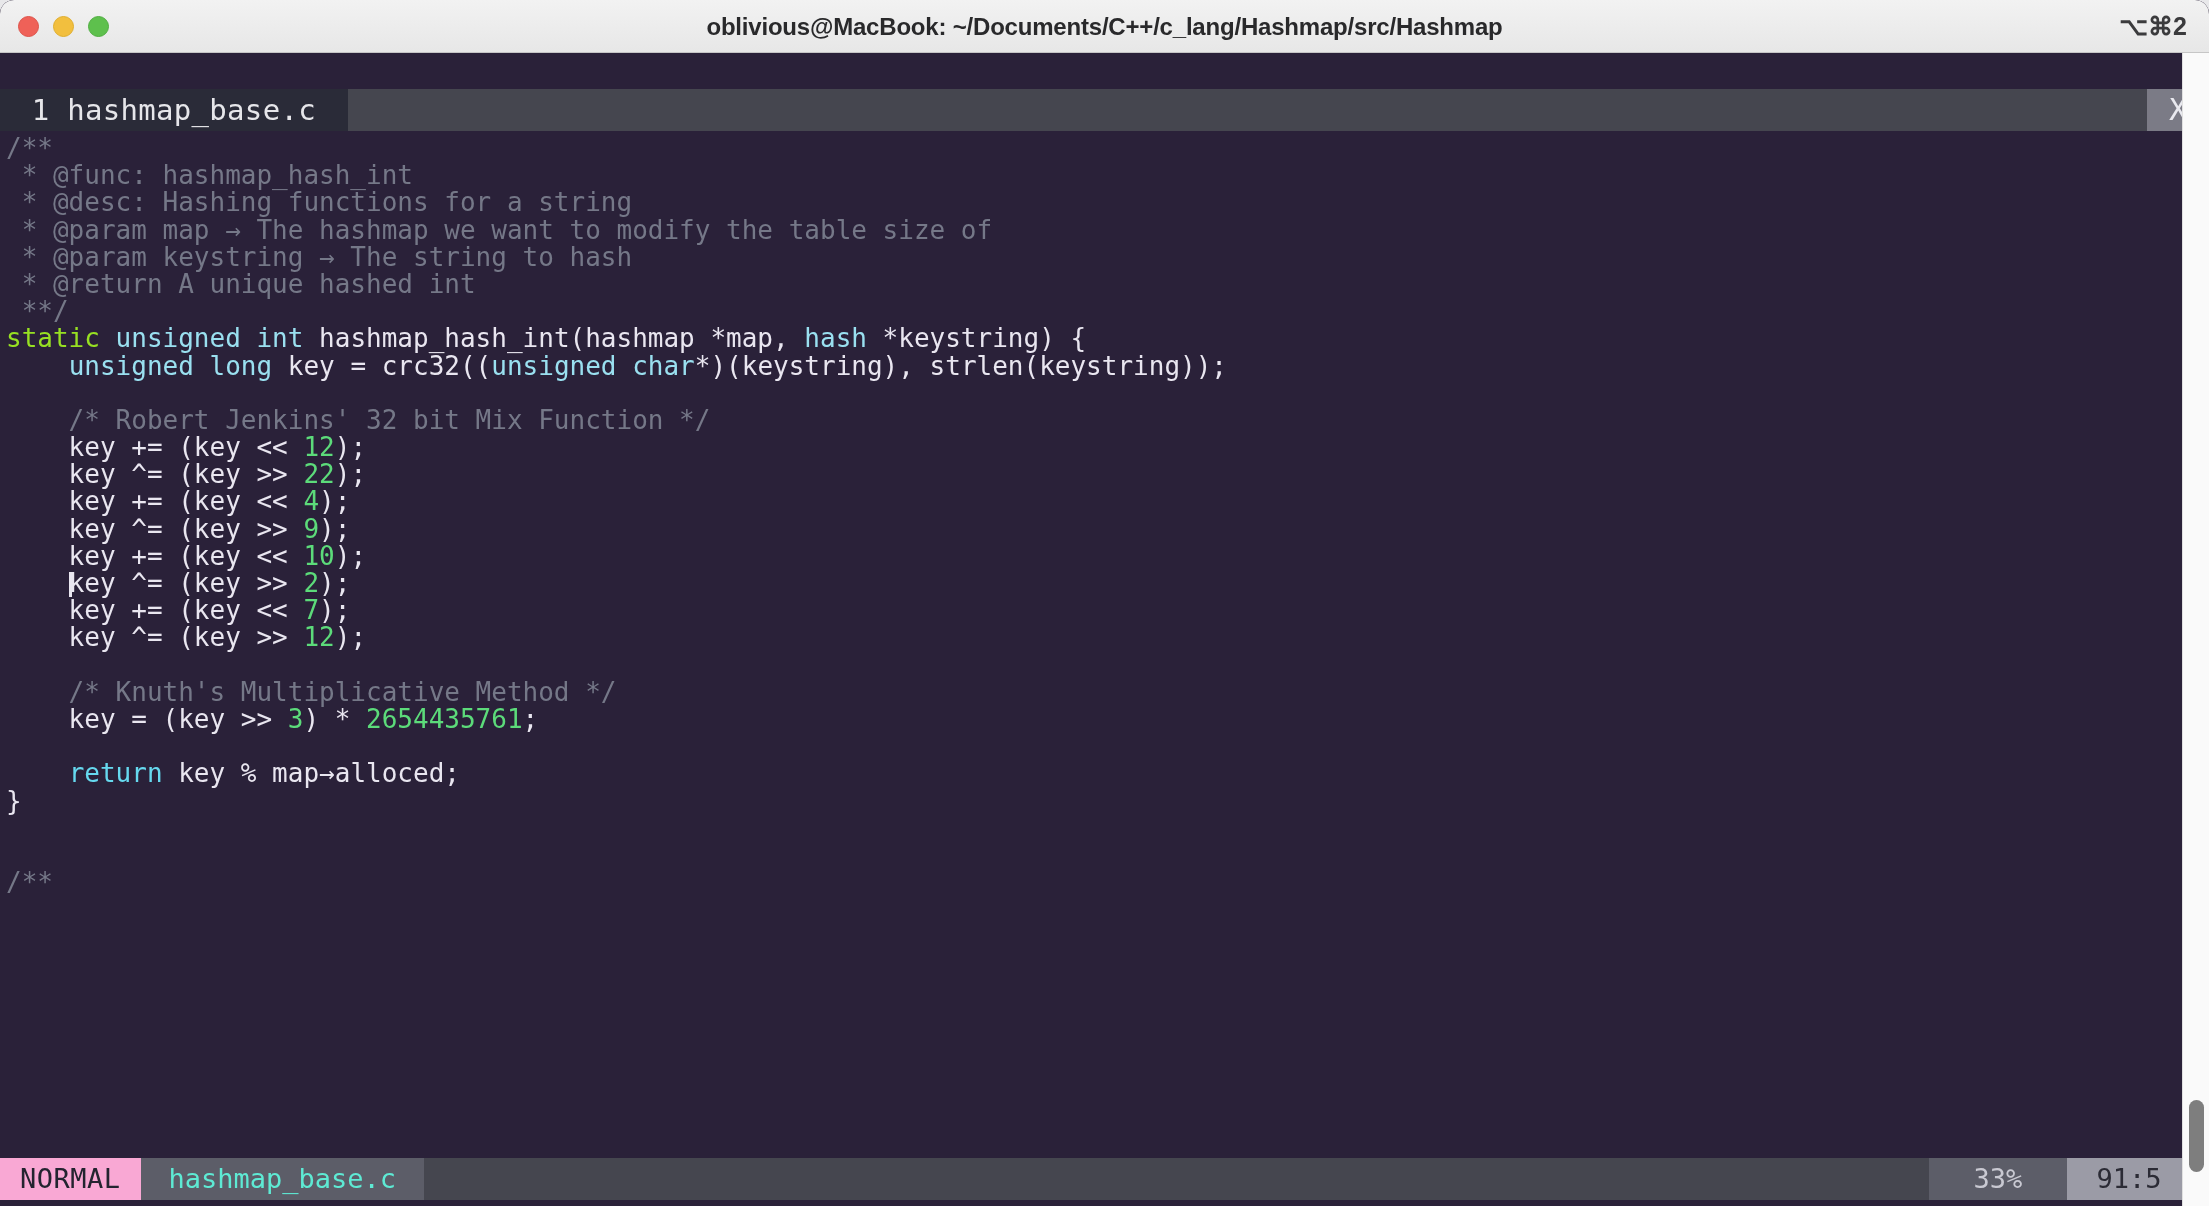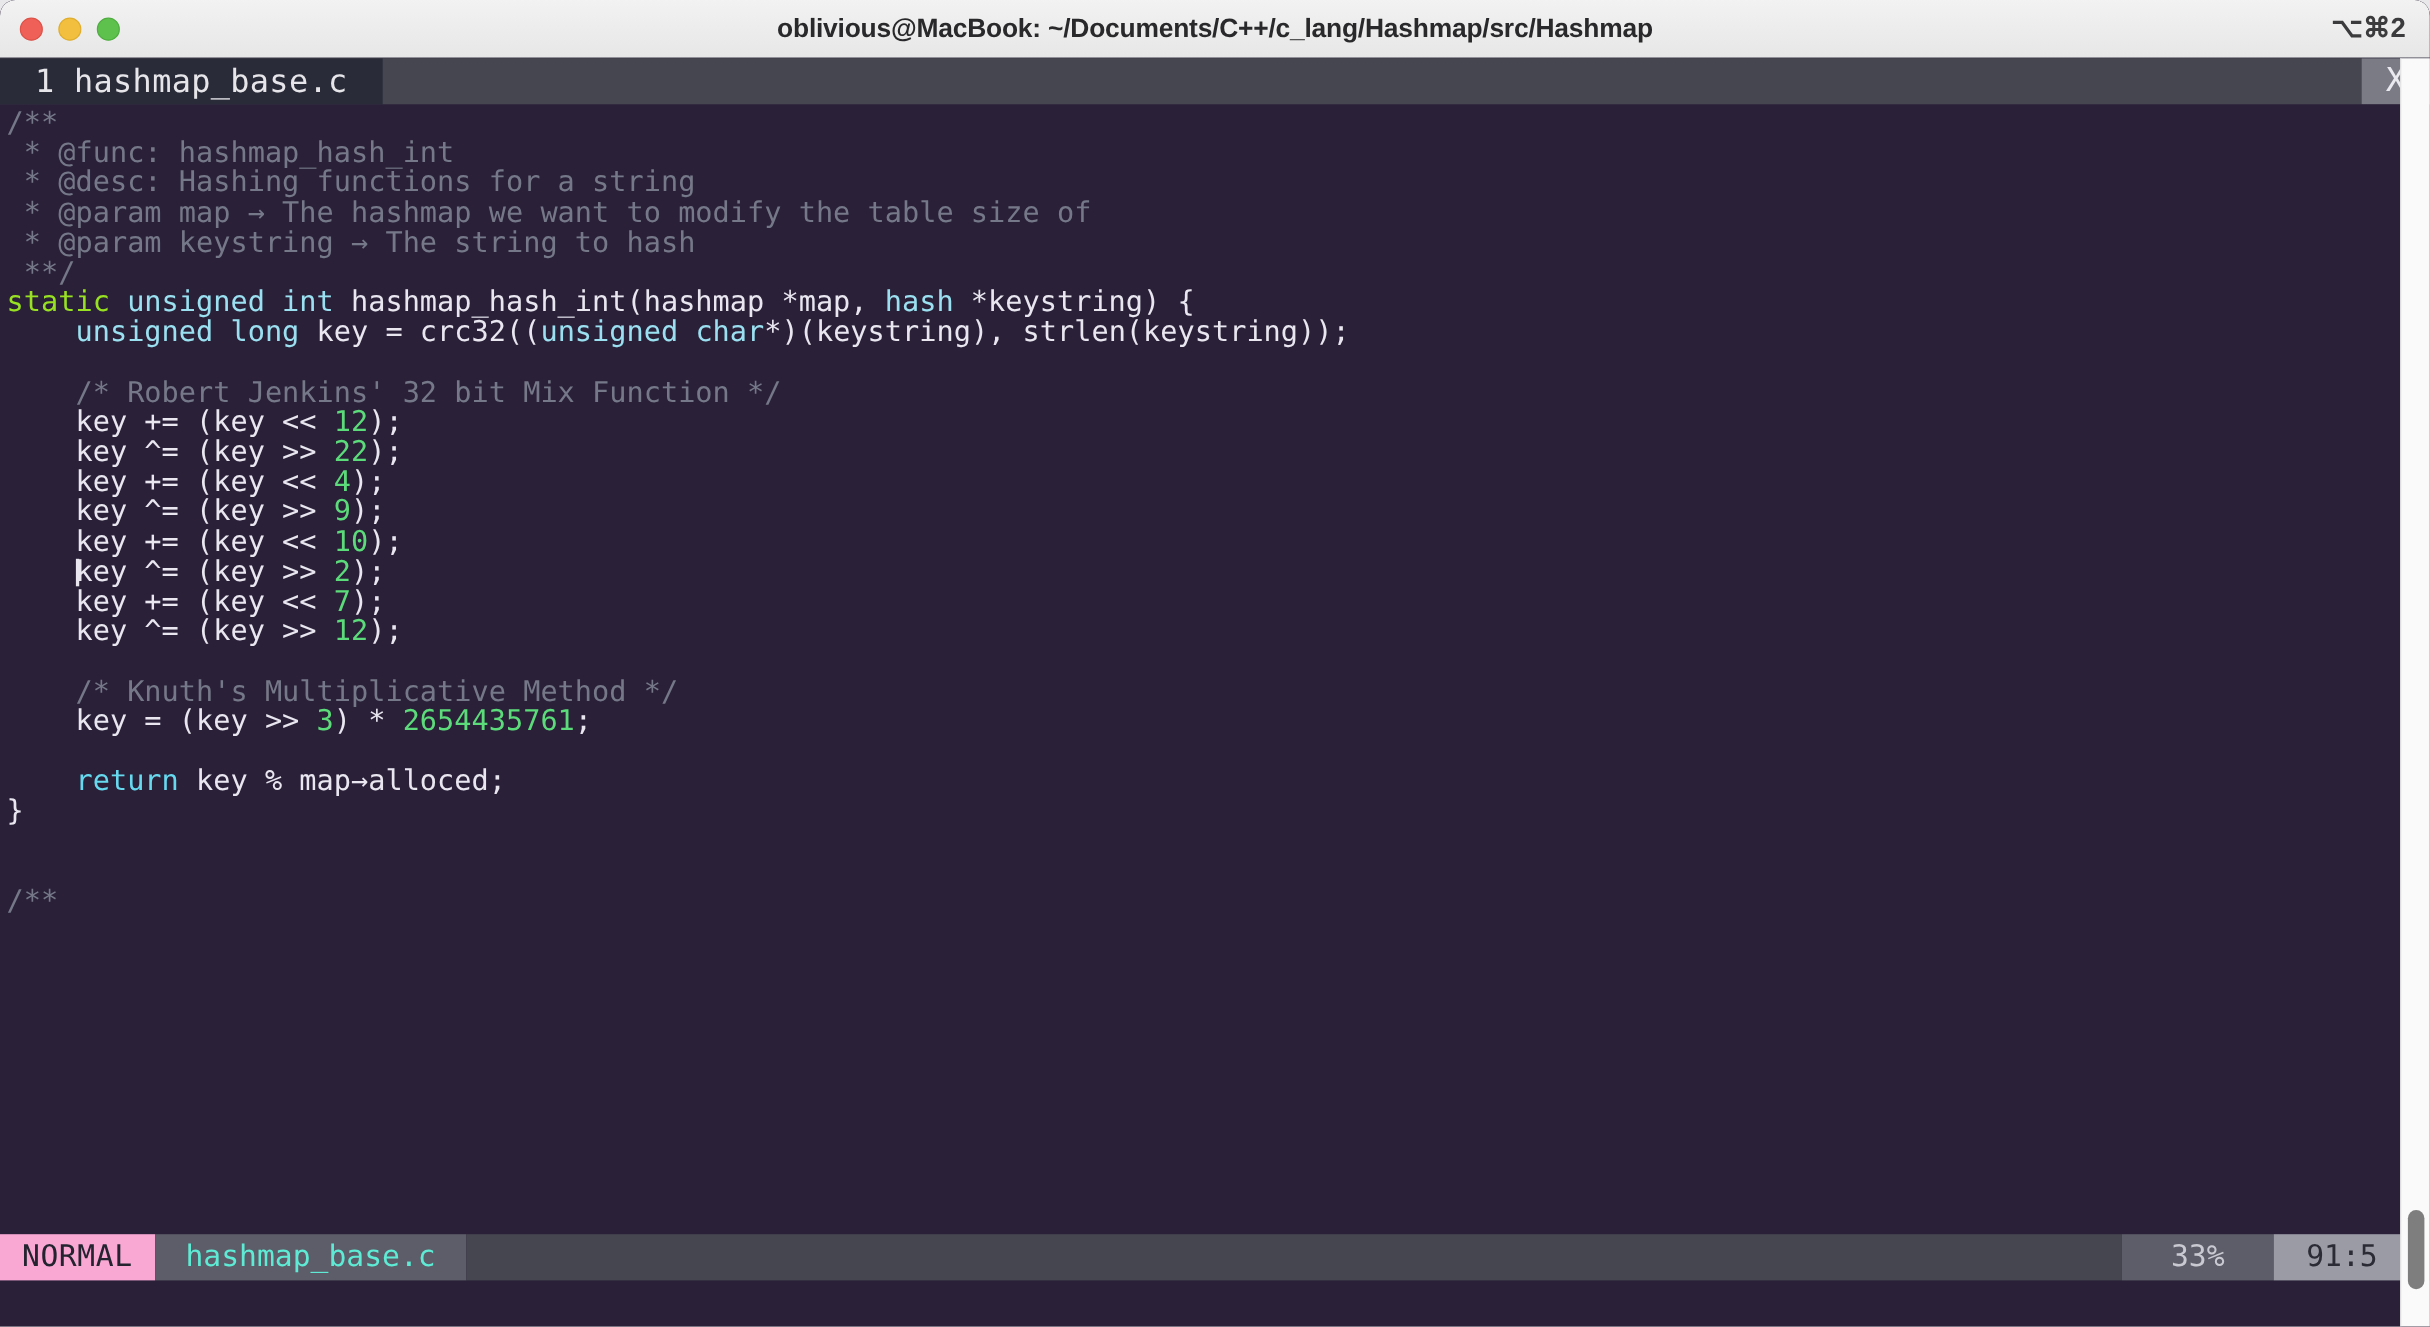--- a/index.html
+++ b/index.html
@@ -74,20 +74,21 @@
   }
 
   
   .tabbar {
     position: relative;
     height: 42px;
     background: #45464f;
     display: flex;
     align-items: stretch;
     overflow: hidden;
+    margin-top: 36px;
   }
   .tab {
     background: #2a2b38;
     color: #e6e6ea;
     font-family: "DejaVu Sans Mono", monospace;
     font-size: 29px;
     line-height: 42px;
     padding: 0 14px 0 14px;
     white-space: pre;
     letter-spacing: 0.3px;
@@ -231,20 +232,21 @@
     <div class="tabbar-fill"></div>
     <div class="tab-close">X</div>
   </div>
 
   <div class="code" id="code-area">
       <div class="line"><span class="cmt">/**</span></div>
       <div class="line"><span class="cmt"> * @func: hashmap_hash_int</span></div>
       <div class="line"><span class="cmt"> * @desc: Hashing functions for a string</span></div>
       <div class="line"><span class="cmt"> * @param map → The hashmap we want to modify the table size of</span></div>
       <div class="line"><span class="cmt"> * @param keystring → The string to hash</span></div>
+      <div class="line"><span class="cmt"> * @return A unique hashed int</span></div>
       <div class="line"><span class="cmt"> **/</span></div>
       <div class="line"><span class="kw">static</span><span class="fn"> </span><span class="typ">unsigned int</span><span class="fn"> hashmap_hash_int(hashmap *map, </span><span class="typ">hash</span><span class="fn"> *keystring) {</span></div>
       <div class="line"><span class="fn">    </span><span class="typ">unsigned long</span><span class="fn"> key = crc32((</span><span class="typ">unsigned char</span><span class="fn">*)(keystring), strlen(keystring));</span></div>
       <div class="line"><span class="fn"></span></div>
       <div class="line"><span class="cmt">    /* Robert Jenkins' 32 bit Mix Function */</span></div>
       <div class="line"><span class="fn">    key += (key &lt;&lt; </span><span class="num">12</span><span class="fn">);</span></div>
       <div class="line"><span class="fn">    key ^= (key &gt;&gt; </span><span class="num">22</span><span class="fn">);</span></div>
       <div class="line"><span class="fn">    key += (key &lt;&lt; </span><span class="num">4</span><span class="fn">);</span></div>
       <div class="line"><span class="fn">    key ^= (key &gt;&gt; </span><span class="num">9</span><span class="fn">);</span></div>
       <div class="line"><span class="fn">    key += (key &lt;&lt; </span><span class="num">10</span><span class="fn">);</span></div>

